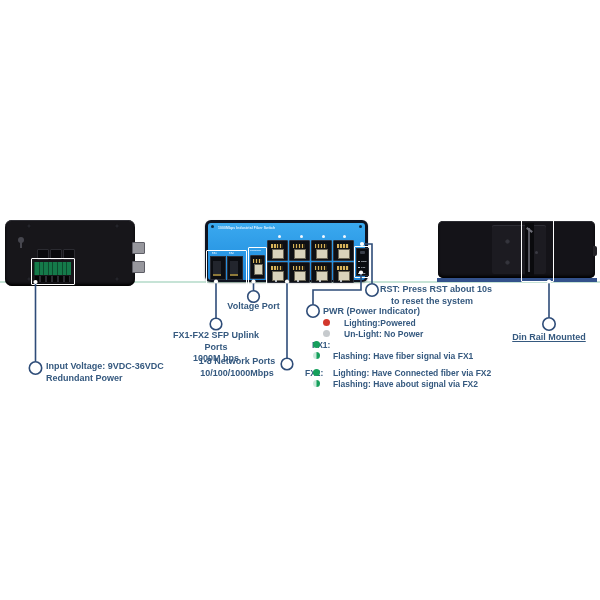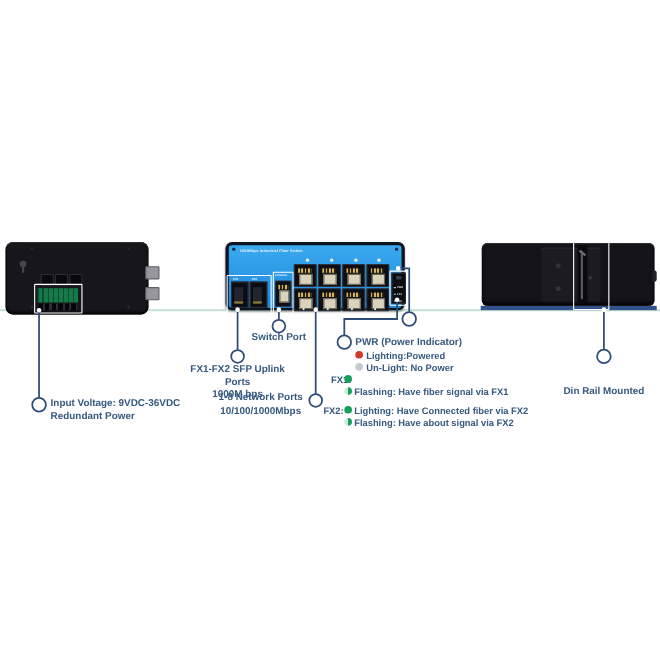--- a/index.html
+++ b/index.html
@@ -61,21 +61,21 @@
   .clip-strip{position:absolute;left:87px;top:2px;width:9px;height:53px;background:#0a0a0d;}
   .clip-rail{position:absolute;left:3px;top:5px;width:2px;height:44px;background:#55555e;}
   .clip-hook{position:absolute;left:1px;top:6px;width:7px;height:2px;background:#6e6e78;transform:rotate(38deg);}
   .clip-outline{position:absolute;left:83px;top:-3px;width:31px;height:62px;border:1.5px solid #fff;border-radius:1px;}
   .dr-bump{position:absolute;left:155px;top:25px;width:4px;height:10px;background:#232227;border-radius:0 2px 2px 0;}
 
   
   .overlay{position:absolute;left:0;top:0;z-index:3;}
   .ann{position:absolute;color:#35597f;font-weight:bold;z-index:4;}
   .ann-main{font-size:9px;line-height:11.5px;}
-  .ann-sub{font-size:8.5px;line-height:10px;white-space:nowrap;}
+  .ann-sub{font-size:8.5px;line-height:10px;white-space:nowrap;margin-left:11px;}
   .center{text-align:center;}
   .right{text-align:center;}
   .dot{position:absolute;width:7px;height:7px;border-radius:50%;z-index:4;}
   .dot-red{background:#d2372c;}
   .dot-gray{background:#c6cacd;}
   .dot-green{background:#16a05c;}
   .dot-flash{background:linear-gradient(90deg,#cdeadd 0 46%,#16a05c 54%);}
 </style>
 </head>
 <body>
@@ -233,45 +233,49 @@
       <circle cx="361" cy="272.5" r="2.1"></circle>
       <circle cx="549" cy="281.5" r="2.1"></circle>
     </g>
   </svg>
 
   <div class="ann ann-main" style="left:46px;top:361px;">
     <div>Input Voltage: 9VDC-36VDC</div>
     <div>Redundant Power</div>
   </div>
 
-  <div class="ann ann-main center" style="left:211px;top:301px;width:85px;">Switch Port</div>
+  <div class="ann ann-main center" style="left:211px;top:301px;width:85px;">Voltage Port</div>
 
   <div class="ann ann-main center" style="left:164px;top:330px;width:104px;">
     <div>FX1-FX2 SFP Uplink Ports</div>
     <div>1000M bps</div>
   </div>
 
   <div class="ann ann-main right" style="left:195px;top:356px;width:84px;">
     <div>1-8 Network Ports</div>
     <div>10/100/1000Mbps</div>
   </div>
 
+  <div class="ann ann-main" style="left:380px;top:284px;">
+    <div>RST: Press RST about 10s</div>
+    <div style="padding-left:11px;">to reset the system</div>
+  </div>
 
   <div class="ann ann-main" style="left:323px;top:306px;">PWR (Power Indicator)</div>
   <div class="dot dot-red" style="left:323px;top:318.5px;"></div>
   <div class="ann ann-sub" style="left:333px;top:317.5px;">Lighting:Powered</div>
   <div class="dot dot-gray" style="left:323px;top:329.5px;"></div>
   <div class="ann ann-sub" style="left:333px;top:328.5px;">Un-Light: No Power</div>
 
   <div class="ann ann-sub" style="left:301px;top:340px;">FX1:</div>
   <div class="dot dot-green" style="left:312.5px;top:341px;"></div>
   <div class="dot dot-flash" style="left:312.5px;top:352px;"></div>
   <div class="ann ann-sub" style="left:322px;top:351px;">Flashing: Have fiber signal via FX1</div>
 
   <div class="ann ann-sub" style="left:294px;top:367.5px;">FX2:</div>
   <div class="dot dot-green" style="left:312.5px;top:368.5px;"></div>
   <div class="ann ann-sub" style="left:322px;top:367.5px;text-align:center;">Lighting: Have Connected fiber via FX2</div>
   <div class="dot dot-flash" style="left:312.5px;top:379.5px;"></div>
   <div class="ann ann-sub" style="left:322px;top:378.5px;">Flashing: Have about signal via FX2</div>
 
-  <div class="ann ann-main center" style="left:502px;top:350px;width:94px;">Din Rail Mounted</div>
+  <div class="ann ann-main center" style="left:502px;top:332px;width:94px;text-decoration:underline;">Din Rail Mounted</div>
 
 </div>
 
 </body></html>

